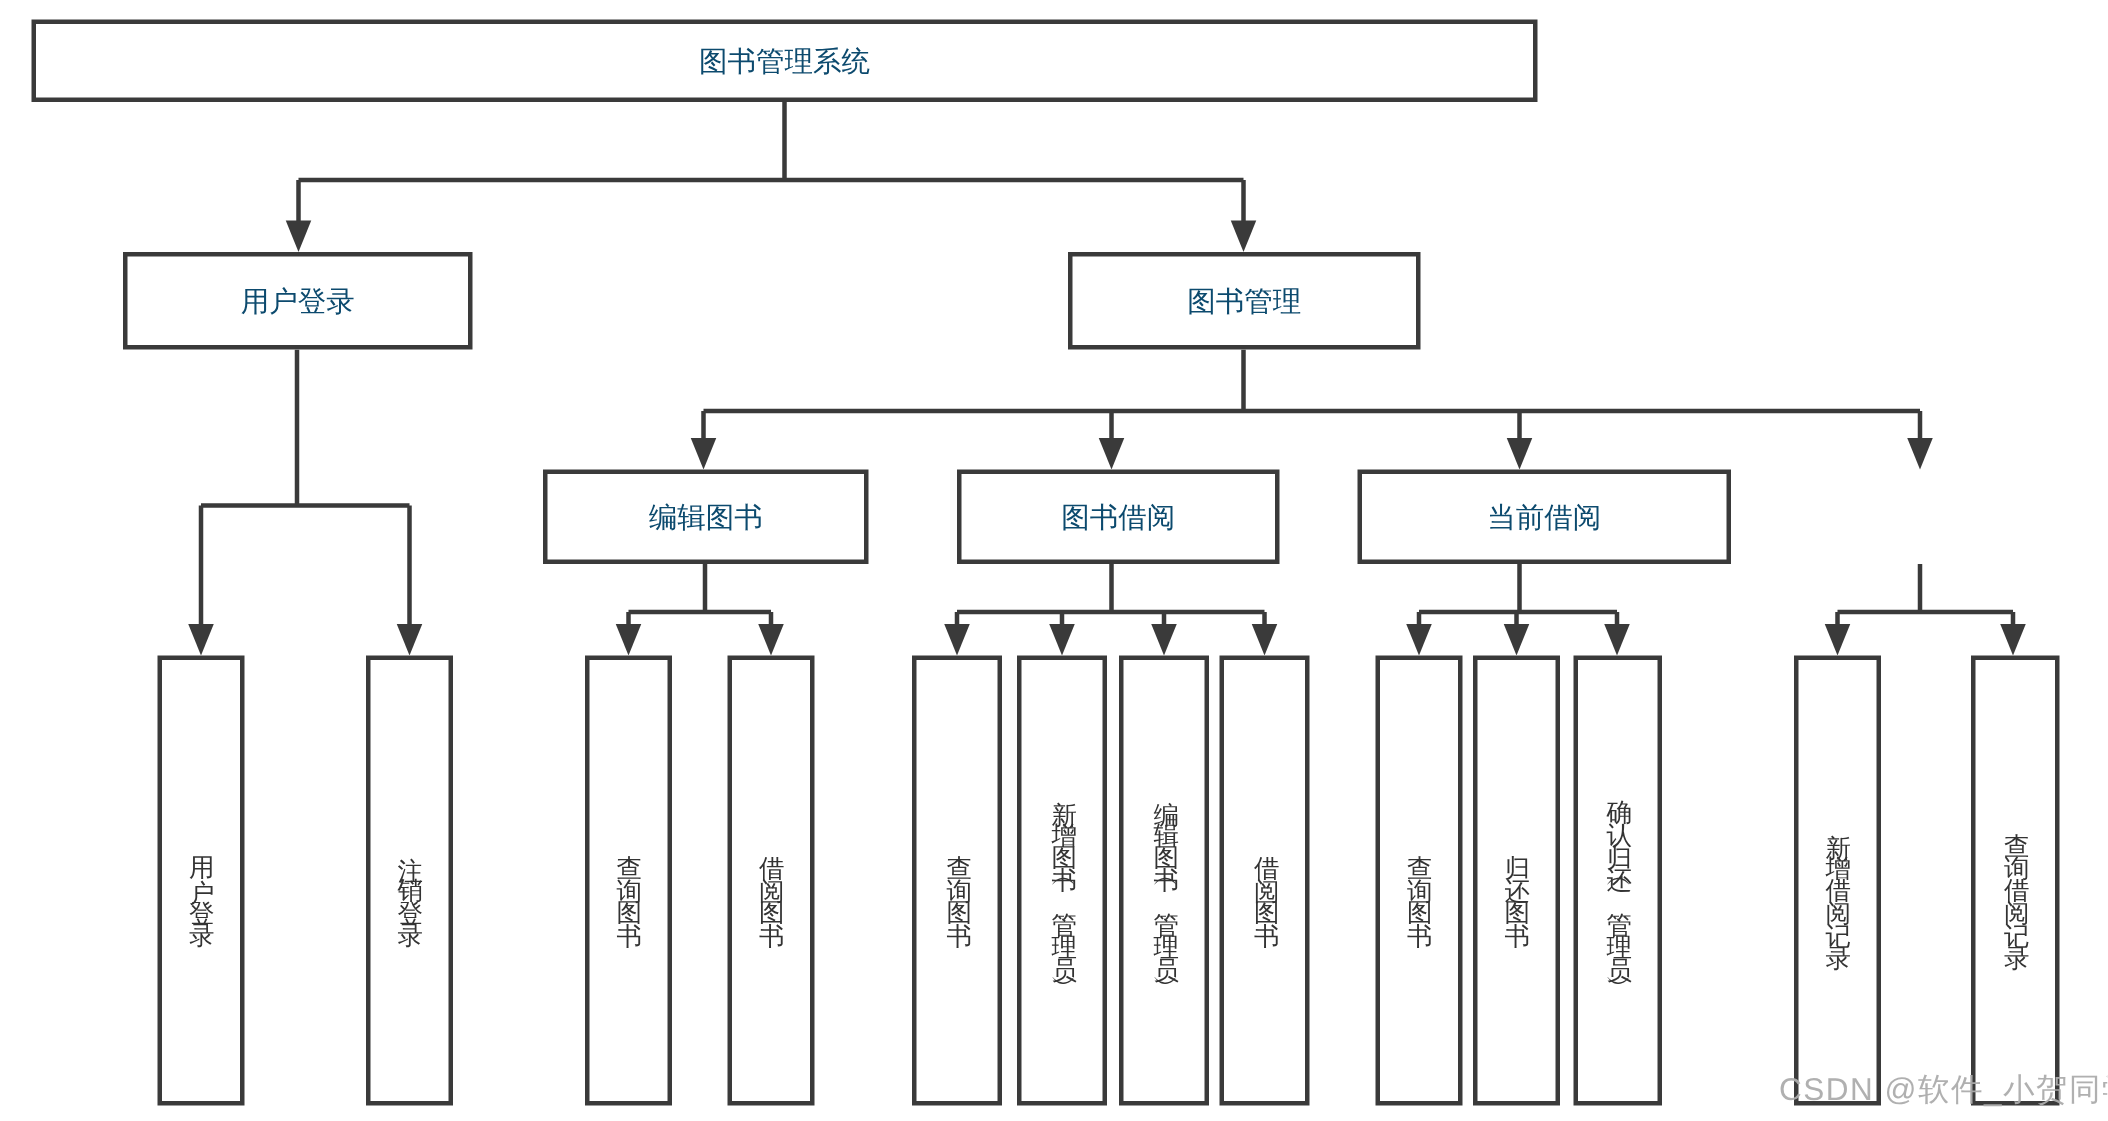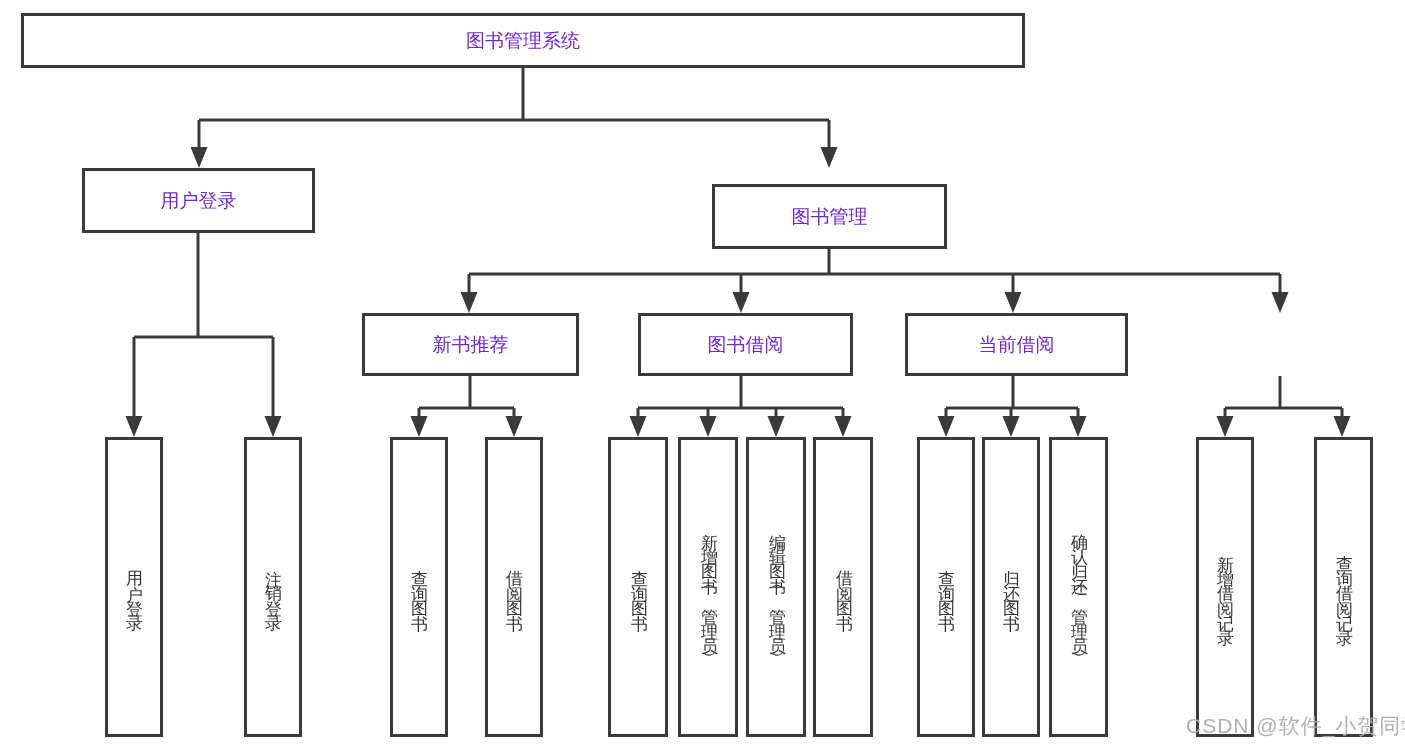--- a/index.html
+++ b/index.html
@@ -11,21 +11,21 @@
     color:#333333;
     overflow:hidden;
   }
   .node{
     position:absolute;
     box-sizing:border-box;
     border:3px solid #3a3a3a;
     background:#ffffff;
     display:flex;align-items:center;justify-content:center;
     font-size:19px;
-    color:#6d28d9;
+    color:#0c4a6e;
     white-space:nowrap;
   }
   .vnode{
     position:absolute;
     box-sizing:border-box;
     border:3px solid #3a3a3a;
     background:#ffffff;
     writing-mode:vertical-rl;
     text-orientation:mixed;
     text-align:center;
@@ -94,25 +94,25 @@
       <polygon points="1069.5,416 1086.5,416 1078,437"></polygon>
 
       <polygon points="1216.5,416 1233.5,416 1225,437"></polygon>
       <polygon points="1333.5,416 1350.5,416 1342,437"></polygon>
     </g>
   </svg>
 
   <div class="node" style="left:21px;top:13px;width:1004px;height:55px;">图书管理系统</div>
 
   <div class="node" style="left:82px;top:168px;width:233px;height:65px;">用户登录</div>
-  <div class="node" style="left:712px;top:168px;width:235px;height:65px;margin-top:16px;">图书管理</div>
+  <div class="node" style="left:712px;top:168px;width:235px;height:65px;">图书管理</div>
 
-  <div class="node" style="left:362px;top:313px;width:217px;height:63px;">新书推荐</div>
+  <div class="node" style="left:362px;top:313px;width:217px;height:63px;">编辑图书</div>
   <div class="node" style="left:638px;top:313px;width:215px;height:63px;">图书借阅</div>
-  <div class="node" style="left:905px;top:313px;width:223px;height:63px;">当前借阅</div>
+  <div class="node" style="left:905px;top:313px;width:249px;height:63px;">当前借阅</div>
 
   <div class="vnode" style="left:105px;top:437px;width:58px;height:300px;">用户登录</div>
   <div class="vnode" style="left:244px;top:437px;width:58px;height:300px;">注销登录</div>
 
   <div class="vnode" style="left:390px;top:437px;width:58px;height:300px;">查询图书</div>
   <div class="vnode" style="left:485px;top:437px;width:58px;height:300px;">借阅图书</div>
 
   <div class="vnode" style="left:608px;top:437px;width:60px;height:300px;">查询图书</div>
   <div class="vnode" style="left:678px;top:437px;width:60px;height:300px;">新增图书（管理员）</div>
   <div class="vnode" style="left:746px;top:437px;width:60px;height:300px;">编辑图书（管理员）</div>

